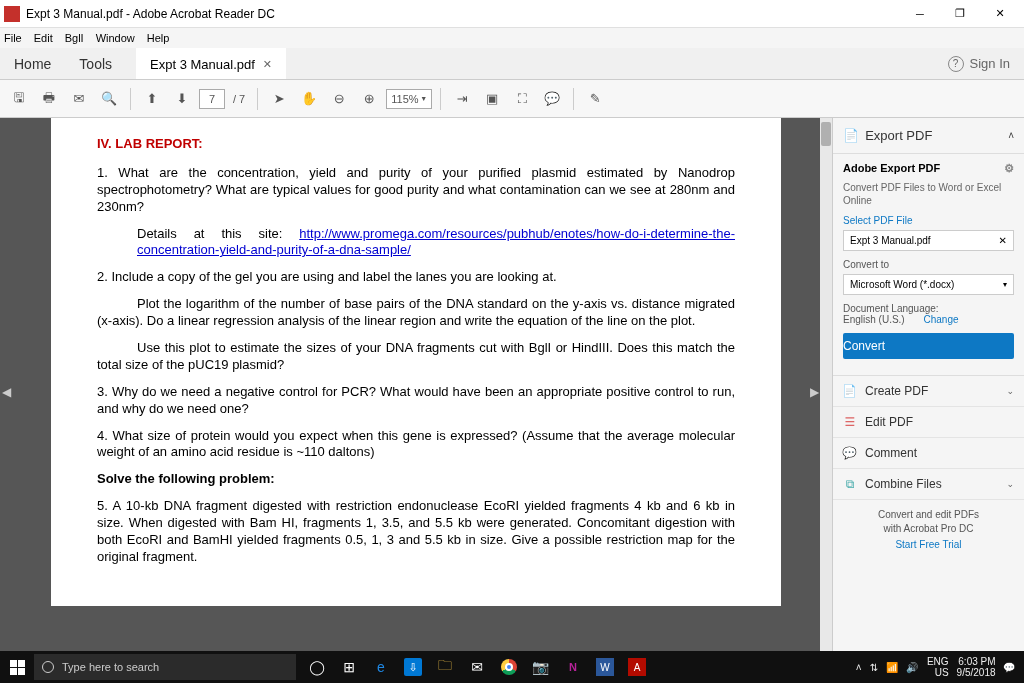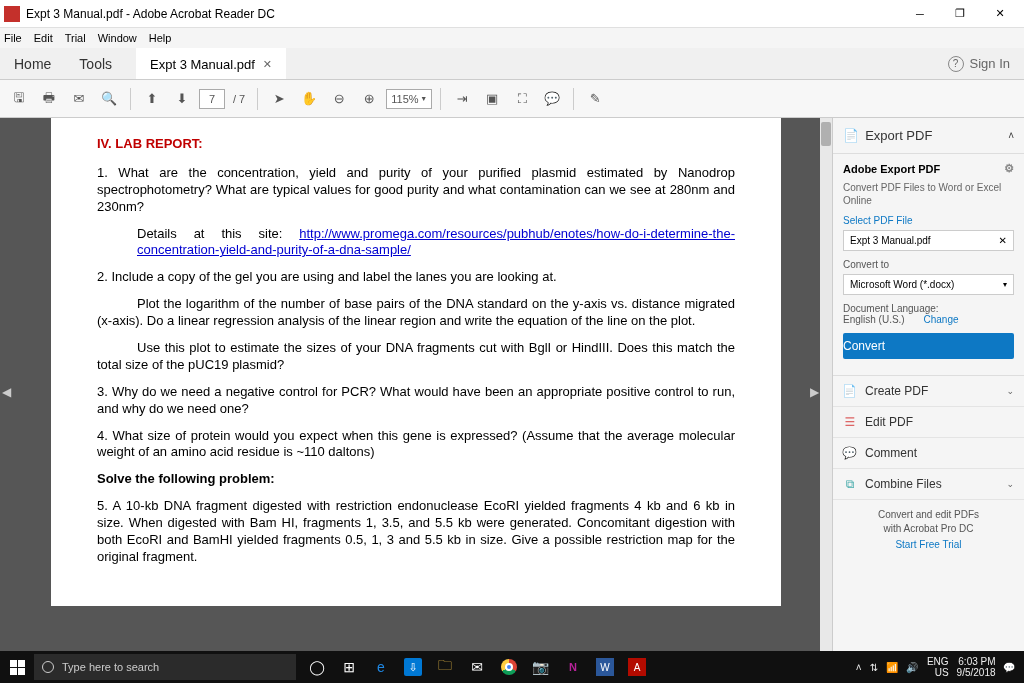--- a/index.html
+++ b/index.html
@@ -35,21 +35,21 @@
 .page { width: 730px; background: #fff; padding: 18px 46px 30px 46px; font-family: "Times New Roman", serif; font-size: 13px; color: #000; line-height: 1.3; }
 .page h2 { font-size: 13px; color: #c00000; font-weight: bold; margin-bottom: 12px; }
 .page p { text-align: justify; margin-bottom: 10px; }
 .page .indent { padding-left: 40px; }
 .page a { color: #0000d0; text-decoration: underline; }
 .page .bold { font-weight: bold; }
 .side-panel { width: 192px; background: #f5f5f5; border-left: 1px solid #ccc; display: flex; flex-direction: column; font-size: 11px; }
 .side-section { border-bottom: 1px solid #ddd; padding: 8px 10px; }
 .export-head { display: flex; align-items: center; gap: 6px; font-size: 13px; color: #333; padding: 10px 10px; border-bottom: 1px solid #ddd; }
 .export-head .caret { margin-left: auto; font-size: 10px; }
-.side-label { font-weight: bold; font-size: 11px; margin-bottom: 6px; display: flex; justify-content: space-between; align-items: center; }
+.side-label { font-weight: bold; font-size: 11px; margin-bottom: 6px; display: flex; justify-content: space-between; }
 .side-desc { color: #666; font-size: 10px; line-height: 1.3; margin-bottom: 8px; }
 .side-sub { color: #0d78c4; font-size: 10px; margin-bottom: 4px; }
 .side-box { background: #fff; border: 1px solid #ccc; padding: 4px 6px; font-size: 10px; display: flex; justify-content: space-between; align-items: center; margin-bottom: 8px; }
 .side-lang { font-size: 10px; color: #555; margin-top: 6px; }
 .side-lang .link { color: #0d78c4; margin-left: 16px; }
 .convert-btn { background: #0d78c4; color: #fff; text-align: left; padding: 6px 0; border-radius: 2px; font-size: 12px; margin: 8px 0; }
 .tool-row { display: flex; align-items: center; gap: 8px; padding: 8px 10px; font-size: 12px; color: #333; border-bottom: 1px solid #e4e4e4; }
 .tool-row .ticon { width: 14px; height: 14px; display: flex; align-items: center; justify-content: center; font-size: 12px; }
 .tool-row .tcaret { margin-left: auto; font-size: 9px; color: #666; }
 .side-footer { text-align: center; font-size: 10px; color: #555; padding: 8px 6px; line-height: 1.4; }
@@ -84,21 +84,21 @@
   <div class="win-controls">
     <div class="win-btn">─</div>
     <div class="win-btn">❐</div>
     <div class="win-btn">✕</div>
   </div>
 </div>
 
 <div class="menubar">
   <span>File</span>
   <span>Edit</span>
-  <span>Trial</span>
+  <span>BglI</span>
   <span>Window</span>
   <span>Help</span>
 </div>
 
 <div class="tabbar">
   <div class="tabbar-btn">Home</div>
   <div class="tabbar-btn">Tools</div>
   <div class="file-tab">
     <span>Expt 3 Manual.pdf</span>
     <span class="close">✕</span>

